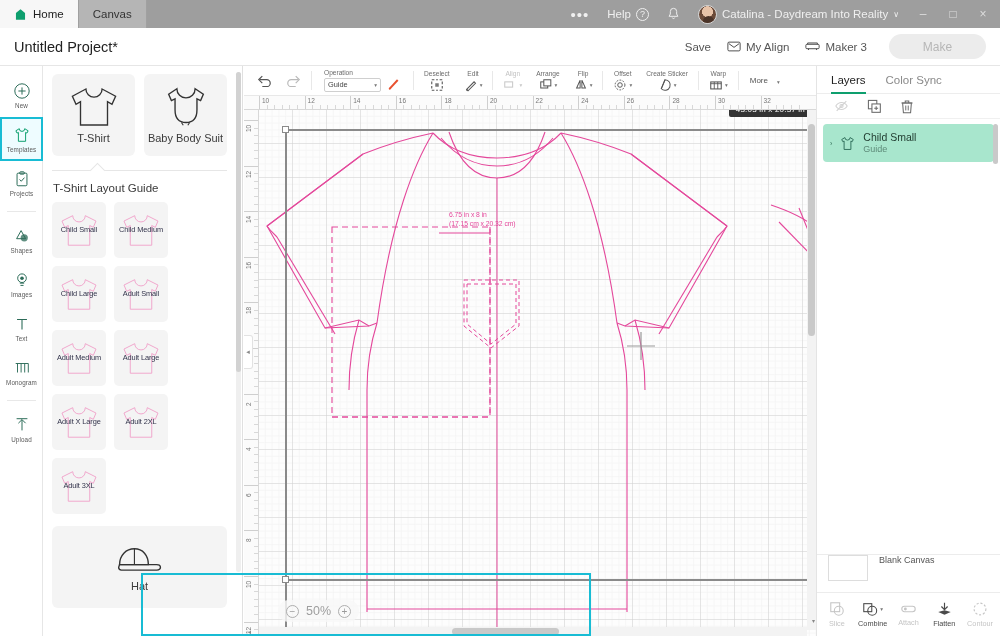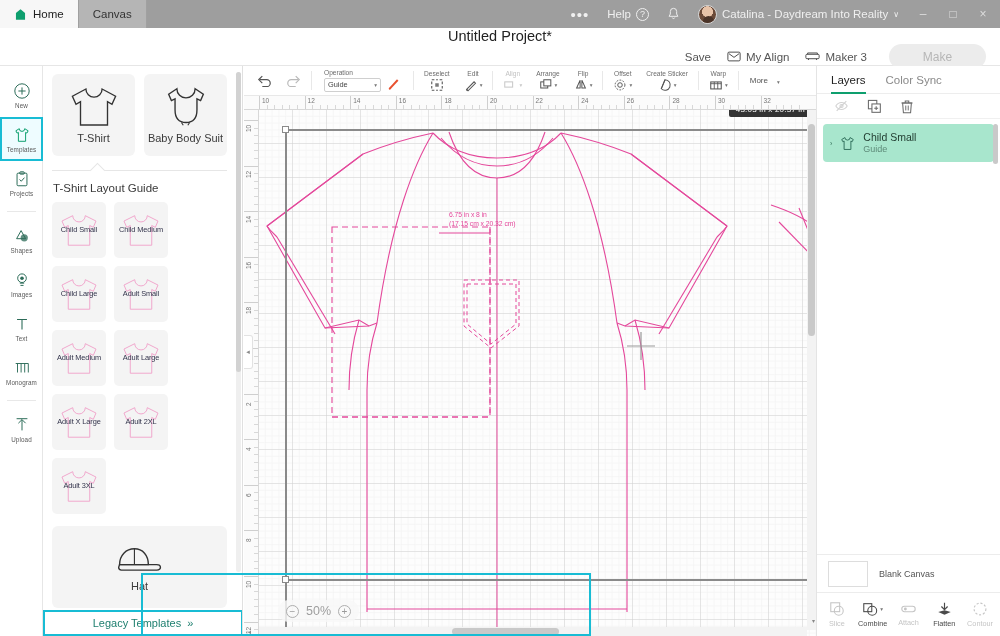--- a/index.html
+++ b/index.html
@@ -51,21 +51,21 @@
   .winbtn {
     width: 30px; height: 28px; display: flex; align-items: center; justify-content: center;
     color: #ddd; font-size: 12px;
   }
   .caret-d { font-size: 8px; }
 
   
   .projbar {
     position: absolute; top: 28px; left: 0; width: 1000px; height: 38px;
     background: #fff; border-bottom: 1px solid #e6e6e6;
-    display: flex; align-items: center; padding: 0 14px; flex-direction: column;
+    display: flex; align-items: center; padding: 0 14px;
   }
   .projtitle { font-size: 14.5px; color: #222; font-weight: 400; }
   .projbar-right { margin-left: auto; display: flex; align-items: center; gap: 16px; }
   .pb-link { font-size: 11.5px; color: #555; display: flex; align-items: center; gap: 5px; }
   .make-btn {
     width: 97px; height: 25px; border-radius: 13px; background: #ececec;
     color: #b6b6b6; font-size: 12px; display: flex; align-items: center; justify-content: center;
     margin-left: 6px;
   }
 
@@ -262,21 +262,21 @@
   .lr-caret { font-size: 7px; color: #35705a; }
   .lr-txt { display: flex; flex-direction: column; line-height: 1.22; }
   .lr-name { font-size: 10.5px; color: #1f3a2e; }
   .lr-sub { font-size: 9px; color: #5d8a78; }
   .lp-scrollbar {
     position: absolute; right: 2px; top: 58px; width: 5px; height: 40px;
     background: #c9c9c9; border-radius: 3px;
   }
   .blankcanvas {
     position: absolute; left: 0; right: 0; bottom: 44px; height: 38px;
-    border-top: 1px solid #ececec; display: flex; align-items: center; gap: 11px; padding: 0 11px;
+    border-top: 1px solid #ececec; display: flex; gap: 11px; padding: 0 11px;
   }
   .bc-sw { width: 40px; height: 26px; background: #fff; border: 1px solid #ddd; }
   .bc-lb { font-size: 9px; color: #555; }
   .rtools {
     position: absolute; left: 0; right: 0; bottom: 0; height: 44px;
     border-top: 1px solid #ececec; display: flex; align-items: center; justify-content: space-around;
     padding: 0 2px;
   }
   .rtool { display: flex; flex-direction: column; align-items: center; gap: 2px; width: 34px; }
   .rtool-lb { font-size: 7.3px; color: #4a4a4a; }
@@ -505,24 +505,20 @@
           </svg>
           <span class="tcard-lb">Hat</span>
         </div>
       </div>
 
     </div>
 
     <div class="tp-scrollbar"></div>
     <div class="tp-scrollthumb"></div>
 
-    <div class="legacy">
-      <span>Legacy Templates</span>
-      <span>»</span>
-    </div>
   </div>
 
   <div class="ctoolbar">
     <div class="undo-btn">
       <svg width="15" height="13" viewBox="0 0 17 14">
         <path d="M3 6h8a4 4 0 0 1 0 8H6" fill="none" stroke="#555" stroke-width="1.35"></path>
         <path d="M6 2 2 6l4 4" fill="none" stroke="#555" stroke-width="1.35"></path>
       </svg>
     </div>
     <div class="undo-btn">

